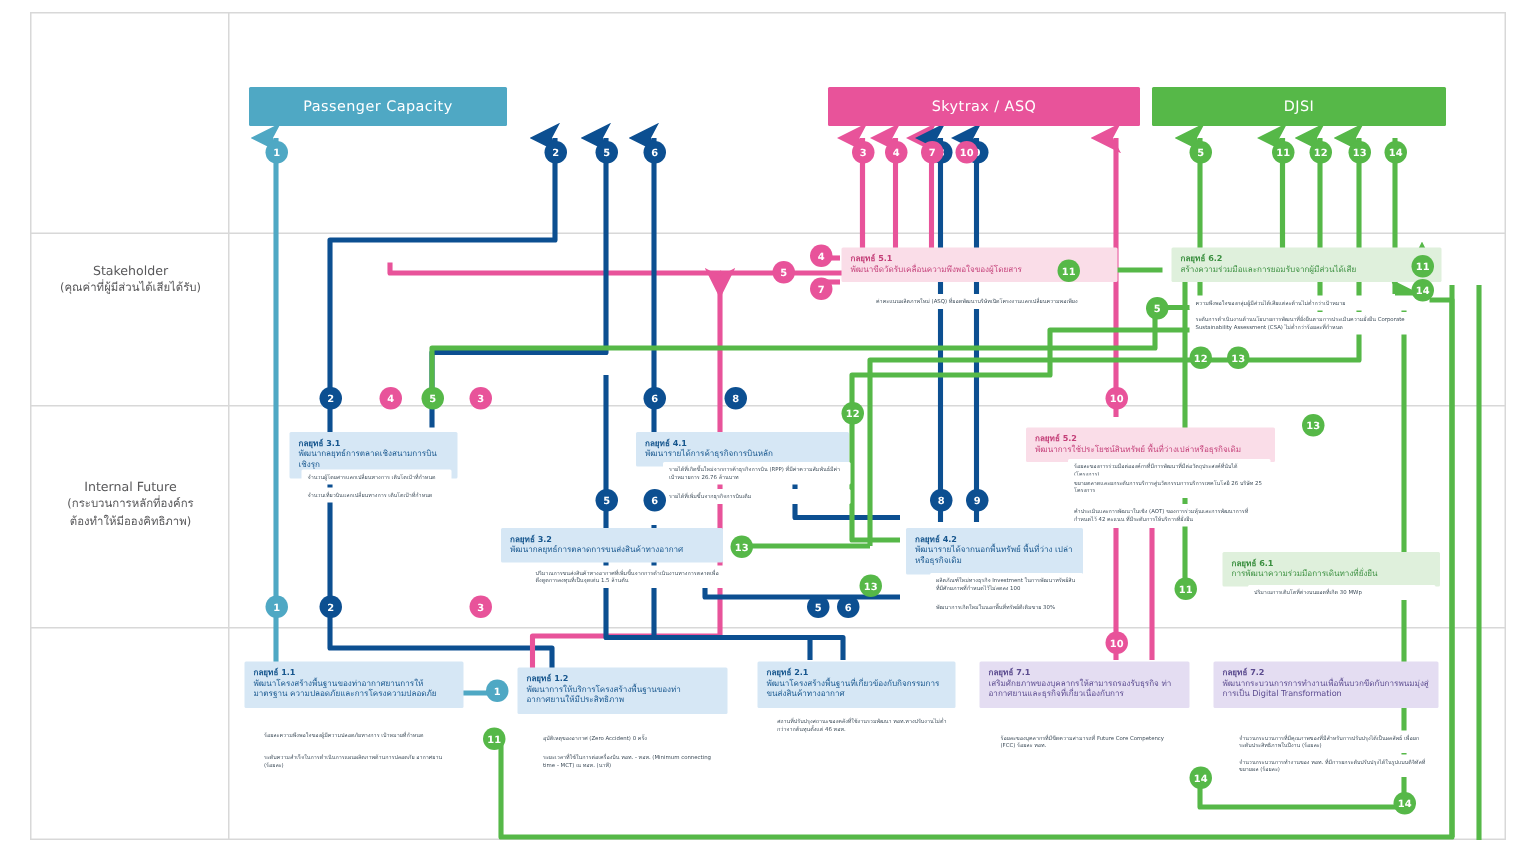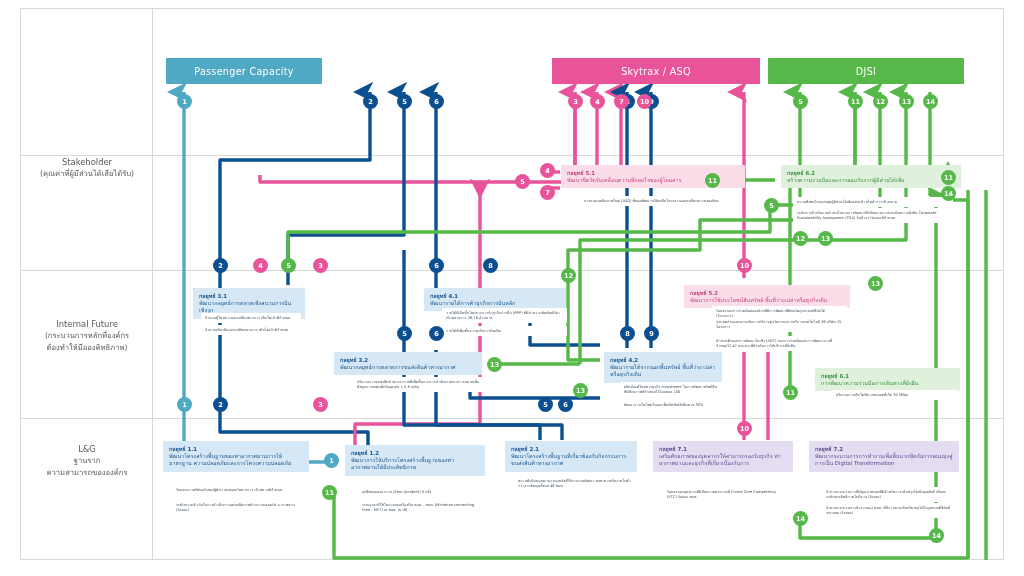--- a/index.html
+++ b/index.html
@@ -49,33 +49,28 @@
 <body>
 
 <div id="map">
 
   <div class="frame"></div>
   <div class="rowline" style="top:155px"></div>
   <div class="rowline" style="top:270px"></div>
   <div class="rowline" style="top:418px"></div>
   <div class="vline" style="left:152px"></div>
 
-  <div class="rowlabel t" style="top:156px">
+  <div class="rowlabel t" style="top:174px">
     <div class="big">Stakeholder</div>
     <div>(คุณค่าที่ผู้มีส่วนได้เสียได้รับ)</div>
   </div>
   <div class="rowlabel t" style="top:318px">
     <div class="big">Internal Future</div>
     <div>(กระบวนการหลักที่องค์กร</div>
     <div>ต้องทำให้มีอองคิทธิภาพ)</div>
-  </div>
-  <div class="rowlabel t" style="top:443px">
-    <div class="big">L&amp;G</div>
-    <div>ฐานราก</div>
-    <div>ความสามารถขององค์กร</div>
   </div>
 
   <svg width="1024" height="576" style="position:absolute;left:0;top:0;">
     <defs>
       <marker id="aqua" markerWidth="6" markerHeight="6" refX="3" refY="5" orient="auto">
         <path d="M3,0 L6,6 L3,4.4 L0,6 Z" fill="#4FA8C4"></path>
         </marker>
       <marker id="navy" markerWidth="6" markerHeight="6" refX="3" refY="5" orient="auto">
         <path d="M3,0 L6,6 L3,4.4 L0,6 Z" fill="#0C4F91"></path>
         </marker>
@@ -138,21 +133,21 @@
       <path d="M580,364 L580,240 L906,240 L906,92" stroke="#56B848" stroke-width="3.4" marker-end="url(#green)"></path>
 
       <path d="M800,518 L800,538 L936,538 L936,196 L930,196" stroke="#56B848" stroke-width="3.4"></path>
       <path d="M930,92 L930,196" stroke="#56B848" stroke-width="3.4" marker-end="url(#green)"></path>
 
       <path d="M986,190 L986,560" stroke="#56B848" stroke-width="3.4"></path>
       <path d="M968,190 L968,558" stroke="#56B848" stroke-width="3.4"></path>
     </g>
   </svg>
 
-  <div class="hdr" style="left:166px; top:58px; width:156px; background:#4FA8C4;">
+  <div class="hdr" style="left:166px; top:58px; width:172px; background:#4FA8C4;">
     <span>Passenger Capacity</span>
   </div>
   <div class="hdr" style="left:768px; top:58px; width:196px; background:#56B848;">
     <span>DJSI</span>
   </div>
   <div class="hdr" style="left:552px; top:58px; width:208px; background:#E8539A;">
     <span>Skytrax / ASQ</span>
   </div>
 
   <div class="badge" style="left:177px;top:94px;width:15px;height:15px;background:#4FA8C4;">1</div>

